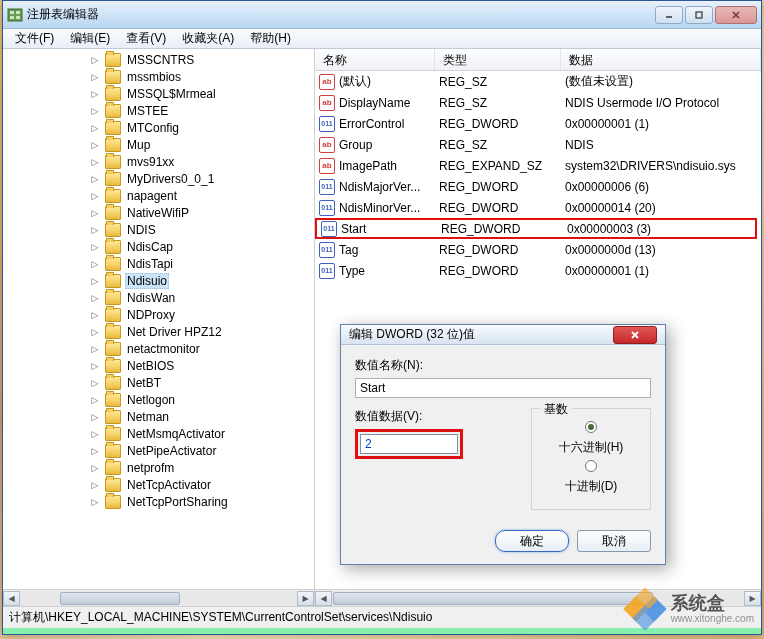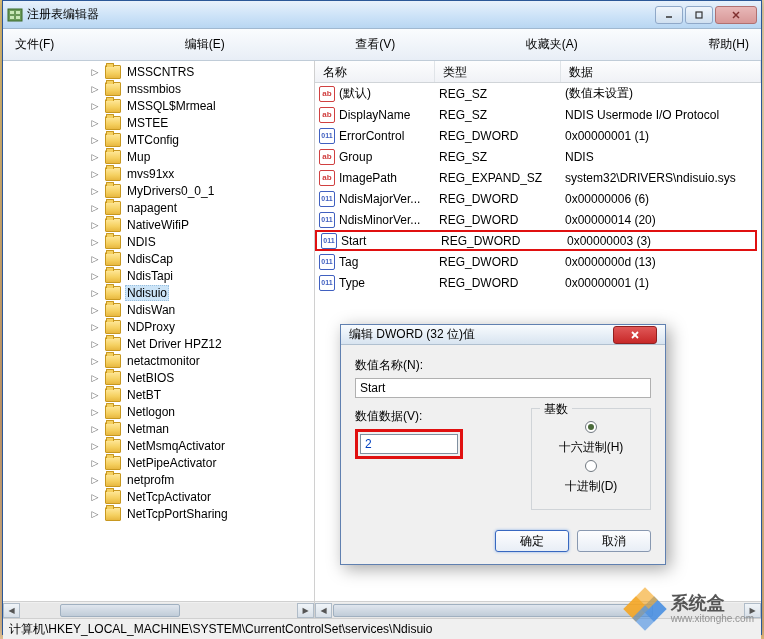--- a/index.html
+++ b/index.html
@@ -8,21 +8,21 @@
 .window { position: absolute; left: 2px; top: 0; width: 760px; height: 635px; background: #86efac; border: 1px solid #2b5797; box-shadow: 0 0 10px rgba(0,0,0,.3); }
 
 .titlebar { height: 28px; background: linear-gradient(to bottom, #e8f1fb 0%, #cfe4f8 50%, #b8d6f2 100%); display: flex; align-items: center; padding: 0 4px; border-bottom: 1px solid #a0b8d0; }
 .titlebar-icon { width: 16px; height: 16px; margin-right: 4px; }
 .titlebar-title { flex: 1; color: #000; }
 .win-btns { display: flex; gap: 2px; }
 .win-btn { width: 28px; height: 18px; background: linear-gradient(to bottom, #f0f5fb, #d0e0f0); border: 1px solid #8fa8c8; border-radius: 3px; display: flex; align-items: center; justify-content: center; cursor: pointer; }
 .win-btn.close { width: 42px; background: linear-gradient(to bottom, #e8b8b8, #d89898); border-color: #b07070; }
 .win-btn svg { width: 10px; height: 10px; }
 
-.menubar { height: 32px; background: linear-gradient(to bottom, #fafcfe, #e8eef6); border-bottom: 1px solid #c0ccd8; display: flex; align-items: center; padding: 0 4px; justify-content: space-between; }
+.menubar { height: 20px; background: linear-gradient(to bottom, #fafcfe, #e8eef6); border-bottom: 1px solid #c0ccd8; display: flex; align-items: center; padding: 0 4px; }
 .menu-item { padding: 2px 8px; cursor: pointer; }
 
 .content { display: flex; height: 557px; background: #fff; }
 
 .left-panel { width: 312px; border-right: 1px solid #d0d0d0; overflow: hidden; position: relative; }
 .right-panel { flex: 1; overflow: hidden; position: relative; }
 
 .tree { padding: 2px 0; overflow: auto; height: 540px; }
 .tree-row { display: flex; align-items: center; height: 17px; padding-left: 86px; white-space: nowrap; }
 .tree-expand { width: 12px; height: 12px; margin-right: 4px; display: inline-flex; align-items: center; justify-content: center; cursor: pointer; }
@@ -70,21 +70,21 @@
 .dlg-input-wrap { border: 3px solid #e01010; padding: 2px; width: 108px; }
 .dlg-input { width: 100%; border: 1px solid #8090a0; padding: 2px 4px; background: #fff; color: #0040c0; }
 .dlg-right { width: 120px; }
 .fieldset { border: 1px solid #d0d4d8; padding: 8px 10px 10px; position: relative; }
 .fieldset-legend { position: absolute; top: -8px; left: 8px; background: #f0f0f0; padding: 0 4px; }
 .radio-row { display: flex; align-items: center; gap: 6px; margin: 4px 0; cursor: pointer; flex-direction: column; }
 .radio { width: 12px; height: 12px; border: 1px solid #707880; border-radius: 50%; display: inline-flex; align-items: center; justify-content: center; background: #fff; }
 .radio.checked::after { content: ""; width: 6px; height: 6px; background: #4a6a3a; border-radius: 50%; }
 .dlg-buttons { display: flex; justify-content: flex-end; gap: 8px; padding: 8px 14px 12px; }
 .btn { width: 74px; height: 22px; background: linear-gradient(to bottom, #fdfdfe, #e8eef6); border: 1px solid #8898b0; border-radius: 3px; cursor: pointer; }
-.btn.default { border-color: #3868c0; box-shadow: 0 0 3px #88b0e8; }
+.btn.default { border-color: #3868c0; box-shadow: 0 0 3px #88b0e8; border-radius: 10px; }
 
 .watermark { position: absolute; right: 10px; bottom: 10px; display: flex; align-items: center; gap: 6px; opacity: .9; }
 .wm-logo { width: 40px; height: 40px; position: relative; }
 .wm-sq { position: absolute; width: 18px; height: 18px; transform: rotate(45deg); }
 .wm-text { display: flex; flex-direction: column; line-height: 1.1; }
 .wm-cn { font-size: 18px; font-weight: bold; color: #444; }
 .wm-en { font-size: 10px; color: #888; }
 </style>
 </head>
 <body>

